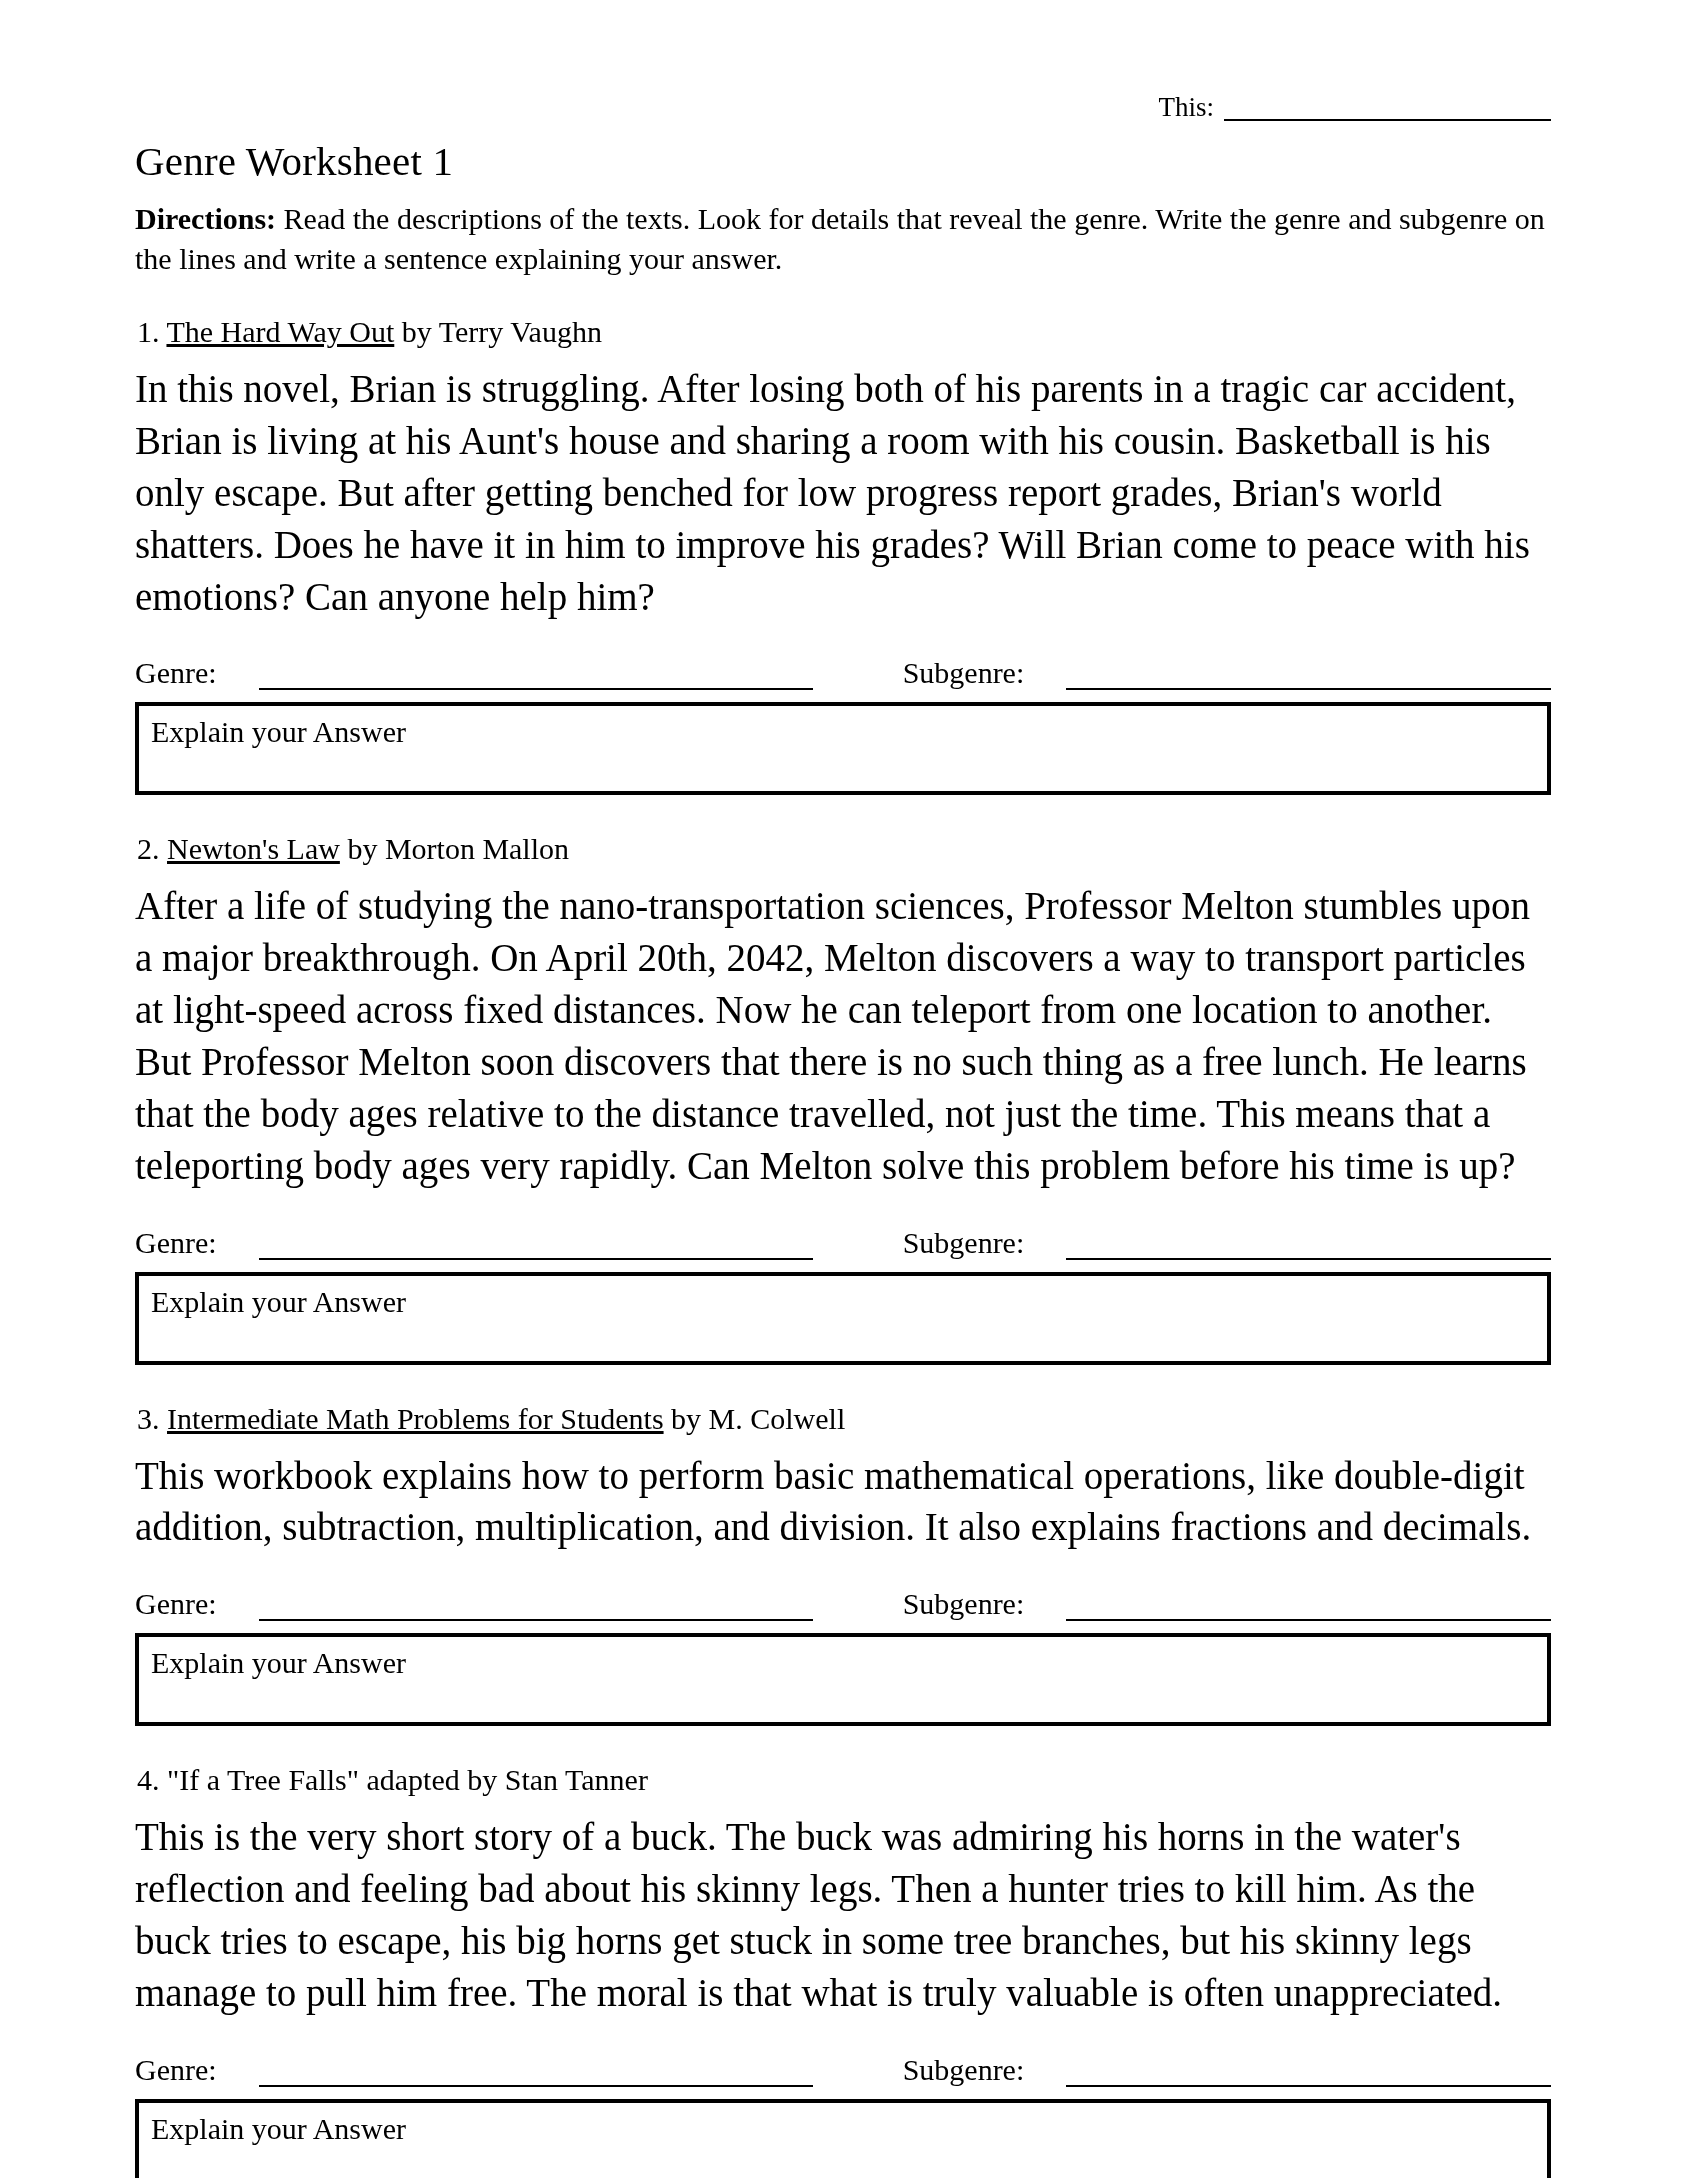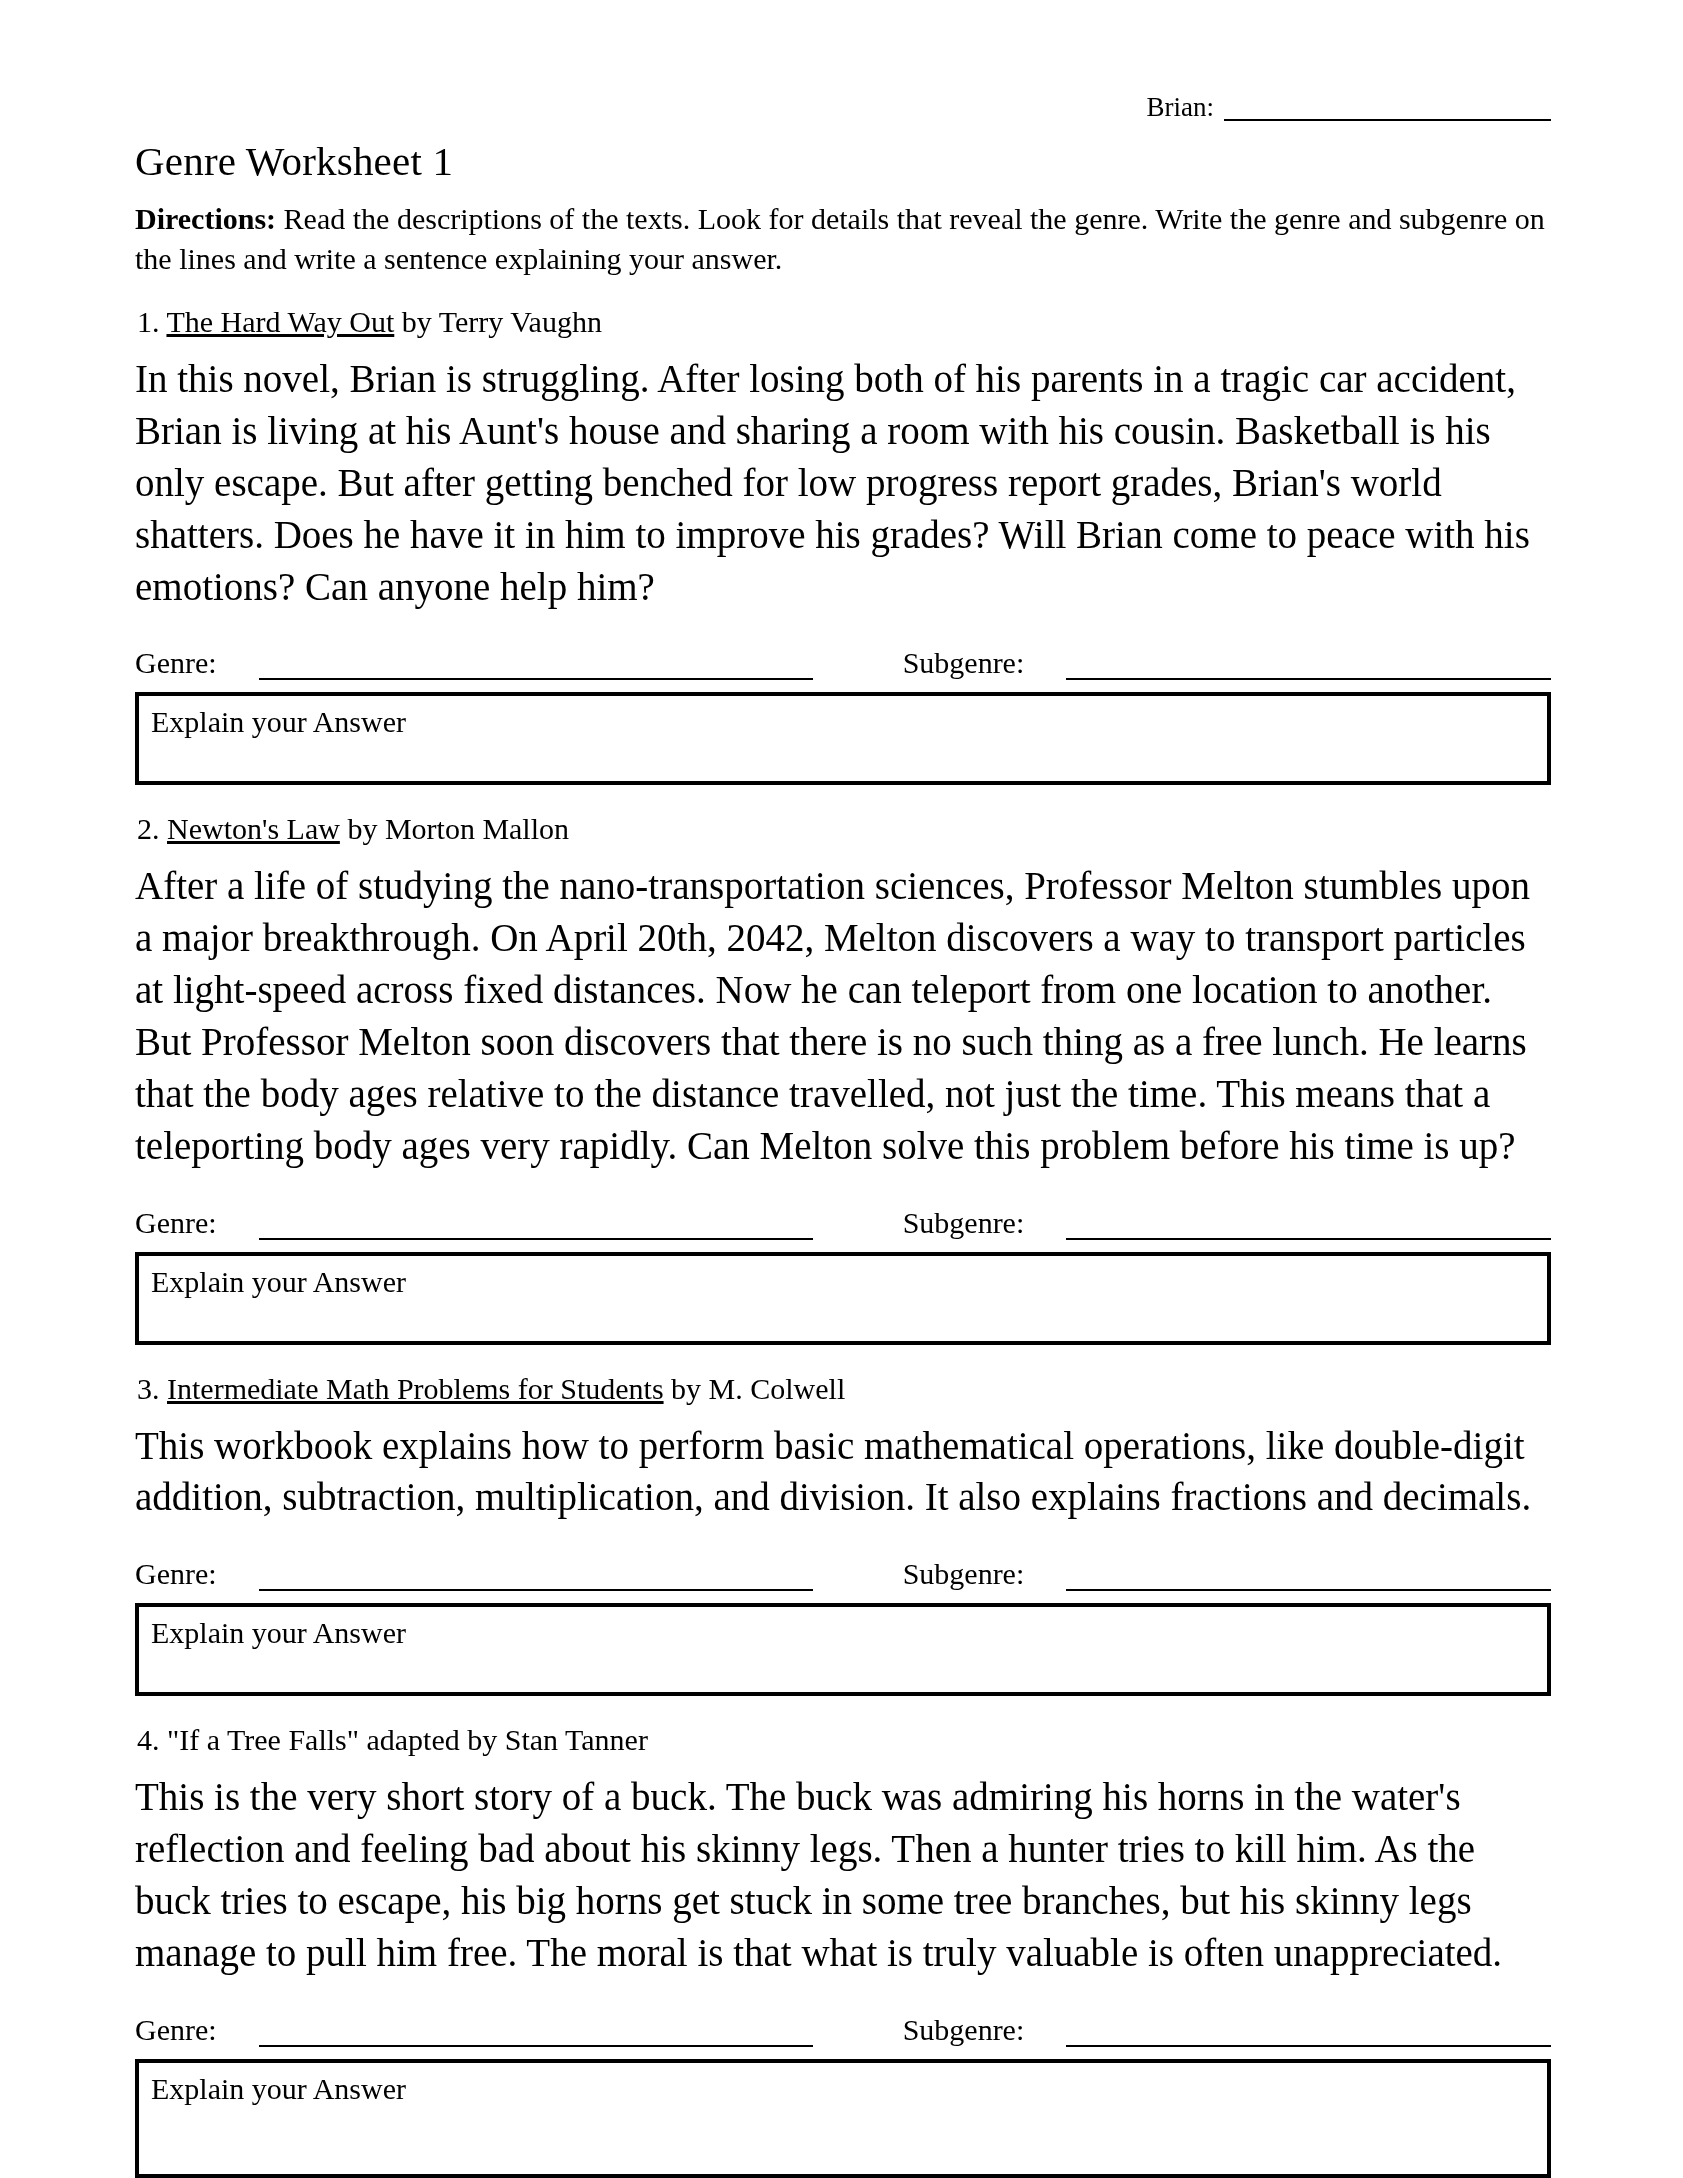--- a/index.html
+++ b/index.html
@@ -59,21 +59,21 @@
   
   .directions {
     font-size: 30px;
     line-height: 1.32;
     margin-top: 14px;
     text-align: left;
   }
   .directions b { font-weight: bold; text-align: right; }
 
   
-  .item { margin-top: 24px; }
+  .item { margin-top: 34px; }
   .item-heading {
     font-size: 30px;
     line-height: 1.3;
     margin-left: 2px;
   }
   .item-heading .title-underline { text-decoration: underline; }
   .item-body {
     font-size: 39px;
     line-height: 1.33;
     margin-top: 12px;
@@ -116,21 +116,21 @@
   }
   .explain-box.tall { height: 119px; }
 </style>
 </head>
 <body>
 
 <div class="page">
   <div class="content">
 
     <div class="name-row">
-      <span class="name-label">Brian:</span>
+      <span class="name-label">This:</span>
       <span class="name-rule"></span>
     </div>
 
     <div class="doc-title">Genre Worksheet 1</div>
 
     <div class="directions">
       <b>Directions:</b><span> Read the descriptions of the texts. Look for details that reveal the genre. Write the genre and subgenre on the lines and write a sentence explaining your answer.</span>
     </div>
 
     <div class="item">

